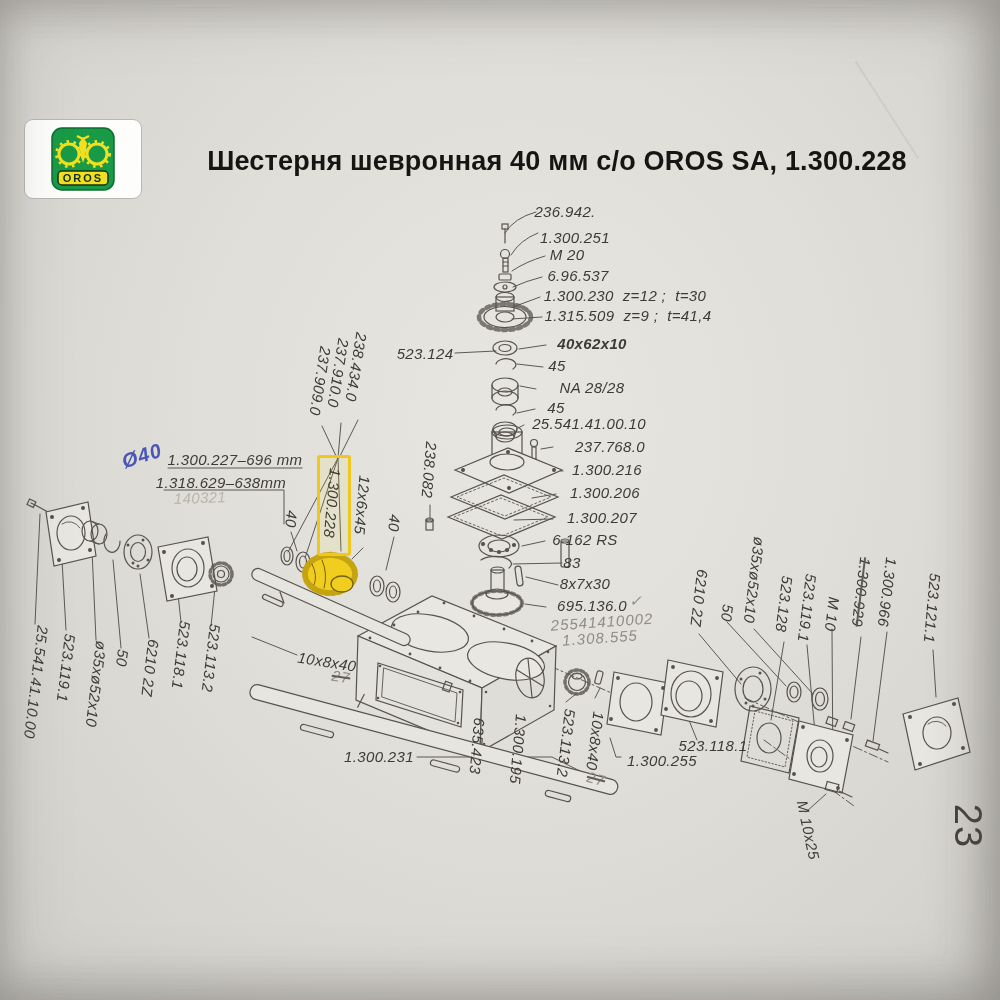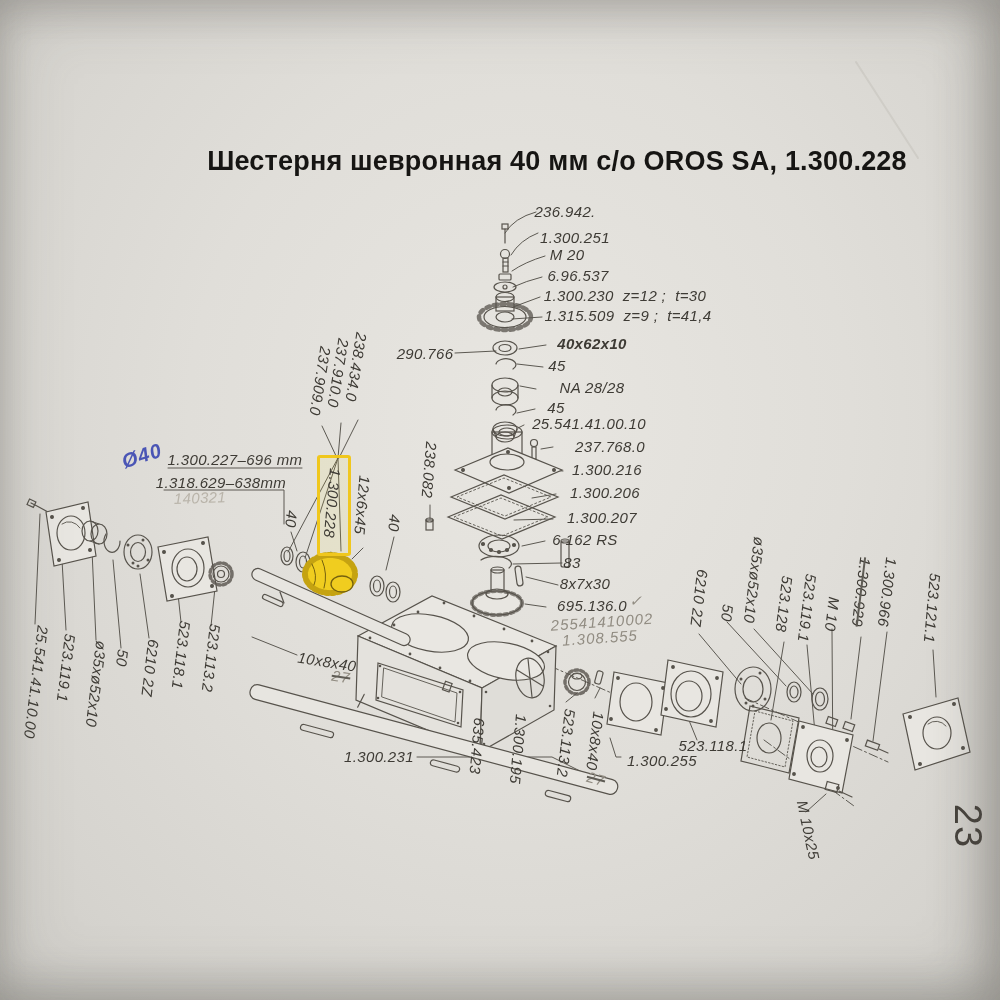--- a/index.html
+++ b/index.html
@@ -344,29 +344,42 @@
         <ellipse cx="937" cy="733" rx="14" ry="16"></ellipse>
           <path d="M928,724 A14,16 0 0 1 946,726" stroke-width=".9"></path>
         <circle cx="910" cy="717" r="1.4" fill="#57534c"></circle>
           <circle cx="954" cy="704" r="1.4" fill="#57534c"></circle>
           <circle cx="963" cy="748" r="1.4" fill="#57534c"></circle>
           <circle cx="920" cy="764" r="1.4" fill="#57534c"></circle>
       </g>
     </g>
   </svg>
 
+  <div class="logo-card">
+    <svg width="64" height="64" viewBox="0 0 64 64" style="position:static">
+      <rect x="1" y="1" width="62" height="62" rx="10" fill="#189a47" stroke="#0c6e30" stroke-width="1.5"></rect>
+      <circle cx="18" cy="27" r="10" fill="none" stroke="#f2df1f" stroke-width="3"></circle>
+      <circle cx="18" cy="27" r="12.5" fill="none" stroke="#f2df1f" stroke-width="3" stroke-dasharray="2.5 4.5"></circle>
+      <circle cx="46" cy="27" r="10" fill="none" stroke="#f2df1f" stroke-width="3"></circle>
+      <circle cx="46" cy="27" r="12.5" fill="none" stroke="#f2df1f" stroke-width="3" stroke-dasharray="2.5 4.5"></circle>
+      <path d="M32,10 L28,16 L30,30 L32,36 L34,30 L36,16 Z" fill="#f2df1f"></path>
+      <path d="M32,12 L26,9 M32,12 L38,9" stroke="#f2df1f" stroke-width="2.5"></path>
+      <rect x="7" y="44" width="50" height="14" rx="4" fill="#f2df1f" stroke="#14321c" stroke-width="1.5"></rect>
+      <text x="32" y="55" text-anchor="middle" font-family="Liberation Sans, sans-serif" font-size="11" font-weight="bold" fill="#14321c" letter-spacing="2">OROS</text>
+    </svg>
+  </div>
   <div class="title" style="left:557px;top:161px;transform:translate(-50%,-50%)">Шестерня шевронная 40 мм с/о OROS SA, 1.300.228</div>
 
   <div class="lbl" style="left:565px;top:212px;transform:translate(-50%,-50%)">236.942.</div>
   <div class="lbl" style="left:575px;top:238px;transform:translate(-50%,-50%)">1.300.251</div>
   <div class="lbl" style="left:567px;top:255px;transform:translate(-50%,-50%)">M 20</div>
   <div class="lbl" style="left:578px;top:276px;transform:translate(-50%,-50%)">6.96.537</div>
   <div class="lbl" style="left:625px;top:296px;transform:translate(-50%,-50%)">1.300.230  z=12 ;  t=30</div>
   <div class="lbl" style="left:628px;top:316px;transform:translate(-50%,-50%)">1.315.509  z=9 ;  t=41,4</div>
-  <div class="lbl" style="left:425px;top:354px;transform:translate(-50%,-50%)">290.766</div>
+  <div class="lbl" style="left:425px;top:354px;transform:translate(-50%,-50%)">523.124</div>
   <div class="lbl b" style="left:592px;top:344px;transform:translate(-50%,-50%)">40x62x10</div>
   <div class="lbl" style="left:557px;top:366px;transform:translate(-50%,-50%)">45</div>
   <div class="lbl" style="left:592px;top:388px;transform:translate(-50%,-50%)">NA 28/28</div>
   <div class="lbl" style="left:556px;top:408px;transform:translate(-50%,-50%)">45</div>
   <div class="lbl" style="left:589px;top:424px;transform:translate(-50%,-50%)">25.541.41.00.10</div>
   <div class="lbl" style="left:610px;top:447px;transform:translate(-50%,-50%)">237.768.0</div>
   <div class="lbl" style="left:607px;top:470px;transform:translate(-50%,-50%)">1.300.216</div>
   <div class="lbl" style="left:605px;top:493px;transform:translate(-50%,-50%)">1.300.206</div>
   <div class="lbl" style="left:602px;top:518px;transform:translate(-50%,-50%)">1.300.207</div>
   <div class="lbl" style="left:585px;top:540px;transform:translate(-50%,-50%)">6 162 RS</div>

